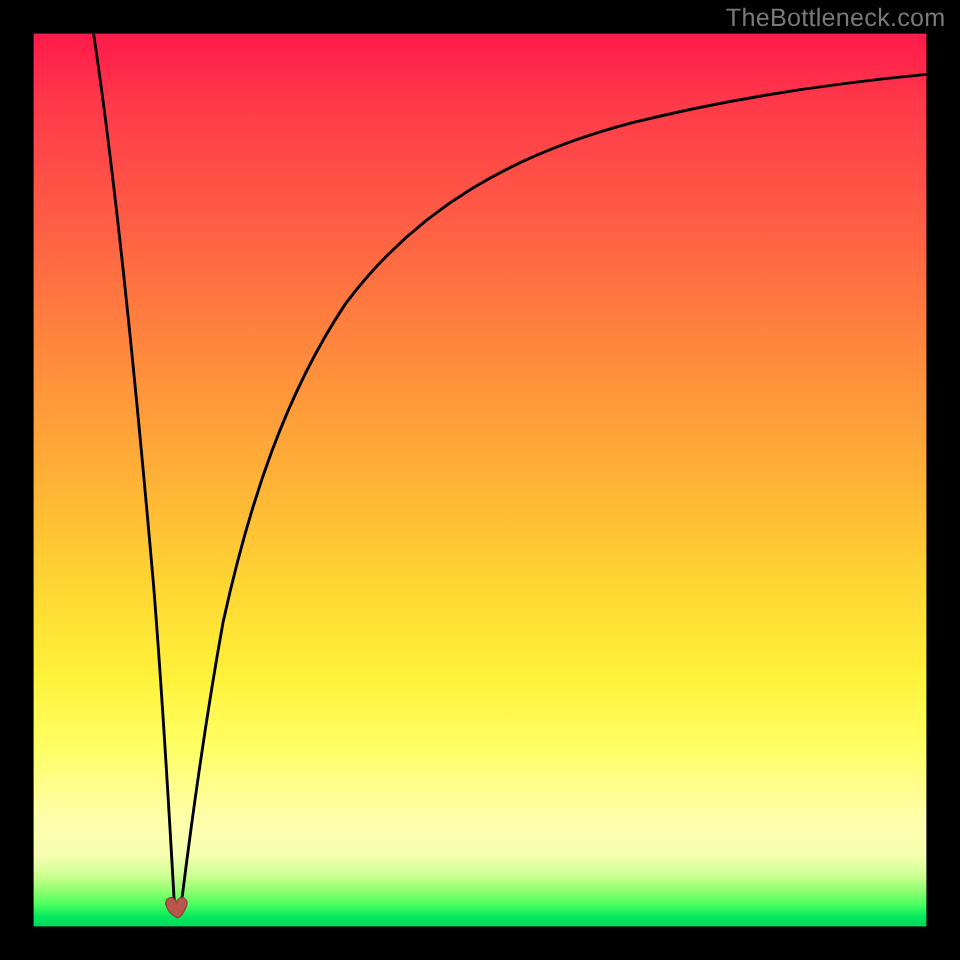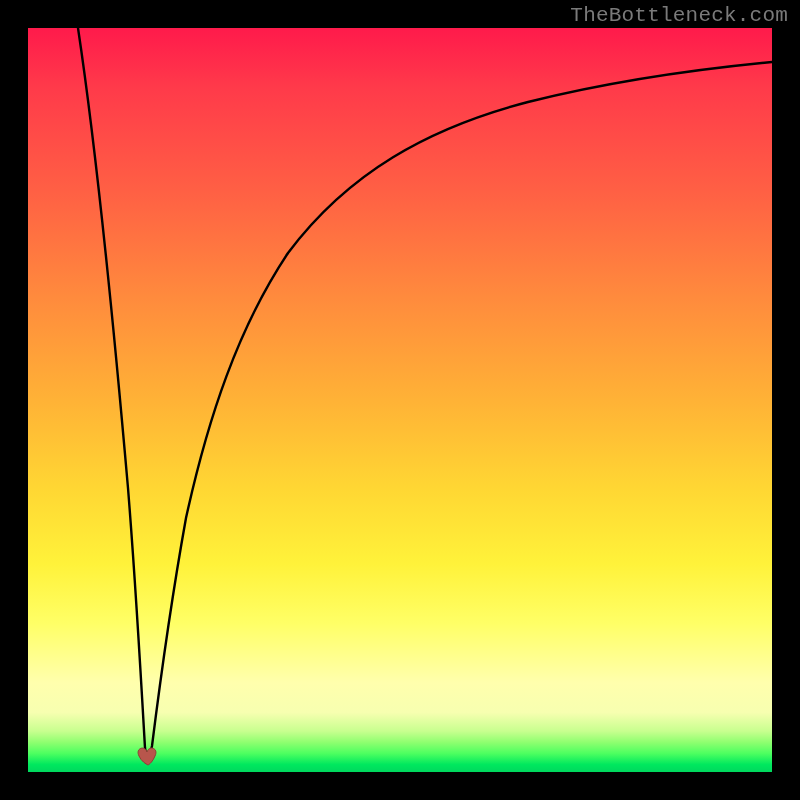--- a/index.html
+++ b/index.html
@@ -11,21 +11,20 @@
     overflow: hidden;
     font-family: Arial, Helvetica, sans-serif;
   }
   .frame {
     position: absolute;
     top: 0;
     left: 0;
     width: 800px;
     height: 800px;
     background: #000;
-    font-family: Liberation Mono, monospace;
   }
   .plot-area {
     position: absolute;
     top: 28px;
     left: 28px;
     width: 744px;
     height: 744px;
     
     background: linear-gradient(
       to bottom,

